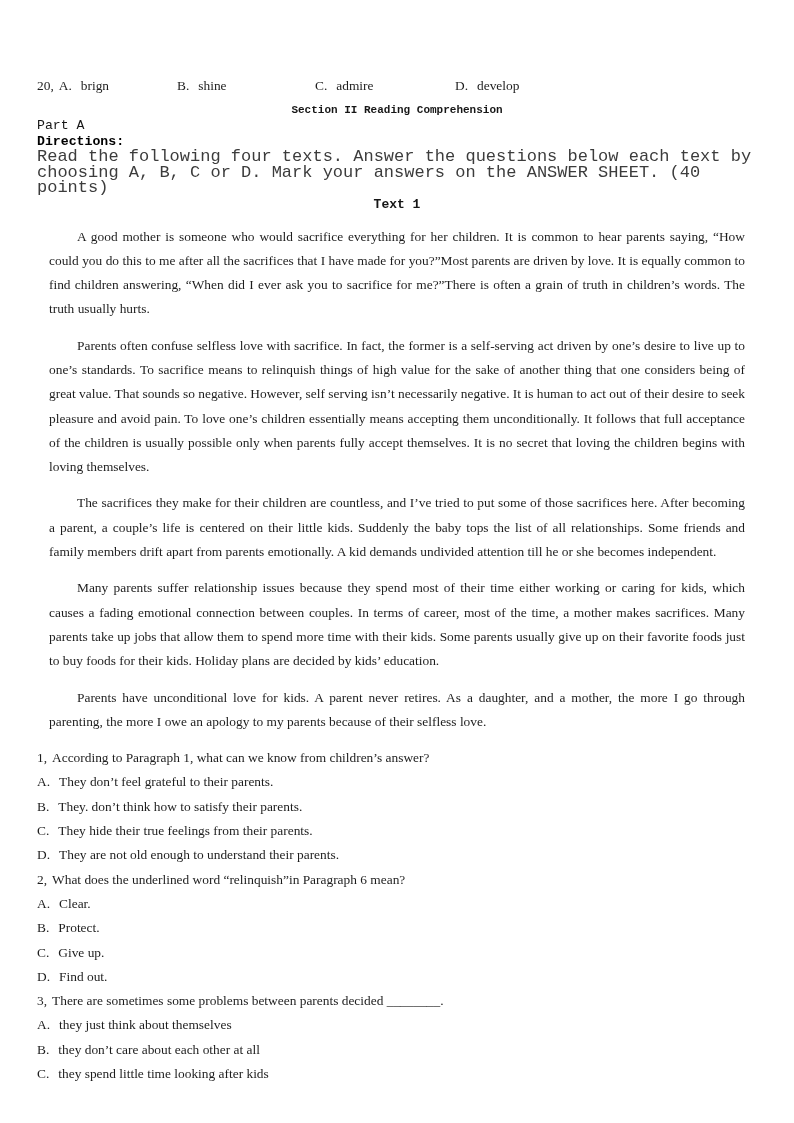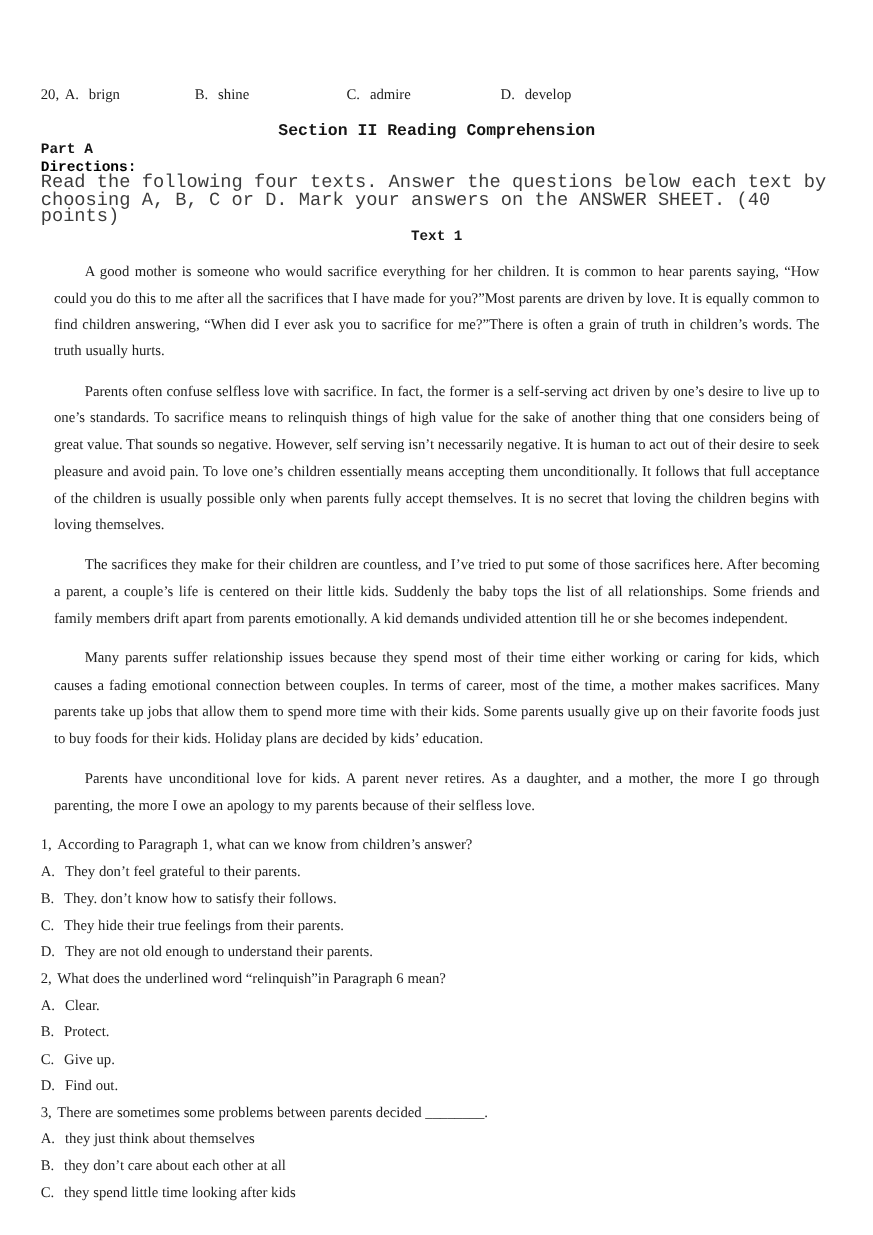--- a/index.html
+++ b/index.html
@@ -18,24 +18,24 @@
     grid-template-columns: 140px 138px 140px 1fr;
     font-size: 13.4px; line-height: 17px;
     white-space: nowrap;
   }
   .q-num { margin-right: 5px; margin-top: 44px; }
   .opt-label { margin-right: 9px; }
 
   
   .mono { font-family: "Liberation Mono", "DejaVu Sans Mono", monospace; }
   .section-title {
-    text-align: center; font-weight: bold; font-size: 15px;
-    line-height: 16px; margin-top: 18px; color: #161616;
+    text-align: center; font-weight: bold; font-size: 11px;
+    line-height: 16px; margin-top: 8px; color: #161616;
   }
-  .part-label { font-weight: bold; font-size: 13.2px; line-height: 16px; color: #161616; }
+  .part-label { font-weight: normal; font-size: 13.2px; line-height: 16px; color: #161616; }
   .directions-label { font-weight: bold; font-size: 13.2px; line-height: 15px; color: #000000; }
   .directions-text { font-size: 17px; line-height: 15.5px; color: #3c3c3c; }
   .text-title {
     text-align: center; font-weight: bold; font-size: 13px;
     line-height: 17px; color: #161616;
   }
 
   
   .passage p {
     margin: 12px; font-size: 13.4px; line-height: 24.3px;
@@ -79,21 +79,21 @@
     <p>The sacrifices they make for their children are countless, and I’ve tried to put some of those sacrifices here. After becoming a parent, a couple’s life is centered on their little kids. Suddenly the baby tops the list of all relationships. Some friends and family members drift apart from parents emotionally. A kid demands undivided attention till he or she becomes independent.</p>
     <p>Many parents suffer relationship issues because they spend most of their time either working or caring for kids, which causes a fading emotional connection between couples. In terms of career, most of the time, a mother makes sacrifices. Many parents take up jobs that allow them to spend more time with their kids. Some parents usually give up on their favorite foods just to buy foods for their kids. Holiday plans are decided by kids’ education.</p>
     <p>Parents have unconditional love for kids. A parent never retires. As a daughter, and a mother, the more I go through parenting, the more I owe an apology to my parents because of their selfless love.</p>
   </div>
 
   <div class="question">
     <div class="q-stem">
       <span class="q-num">1,</span><span>According to Paragraph 1, what can we know from children’s answer?</span>
     </div>
     <div class="option"><span class="opt-label">A.</span><span>They don’t feel grateful to their parents.</span></div>
-    <div class="option"><span class="opt-label">B.</span><span>They. don’t know how to satisfy their follows.</span></div>
+    <div class="option"><span class="opt-label">B.</span><span>They. don’t think how to satisfy their parents.</span></div>
     <div class="option"><span class="opt-label">C.</span><span>They hide their true feelings from their parents.</span></div>
     <div class="option"><span class="opt-label">D.</span><span>They are not old enough to understand their parents.</span></div>
   </div>
 
   <div class="question">
     <div class="q-stem">
       <span class="q-num">2,</span><span>What does the underlined word “relinquish”in Paragraph 6 mean?</span>
     </div>
     <div class="option"><span class="opt-label">A.</span><span>Clear.</span></div>
     <div class="option"><span class="opt-label">B.</span><span>Protect.</span></div>

